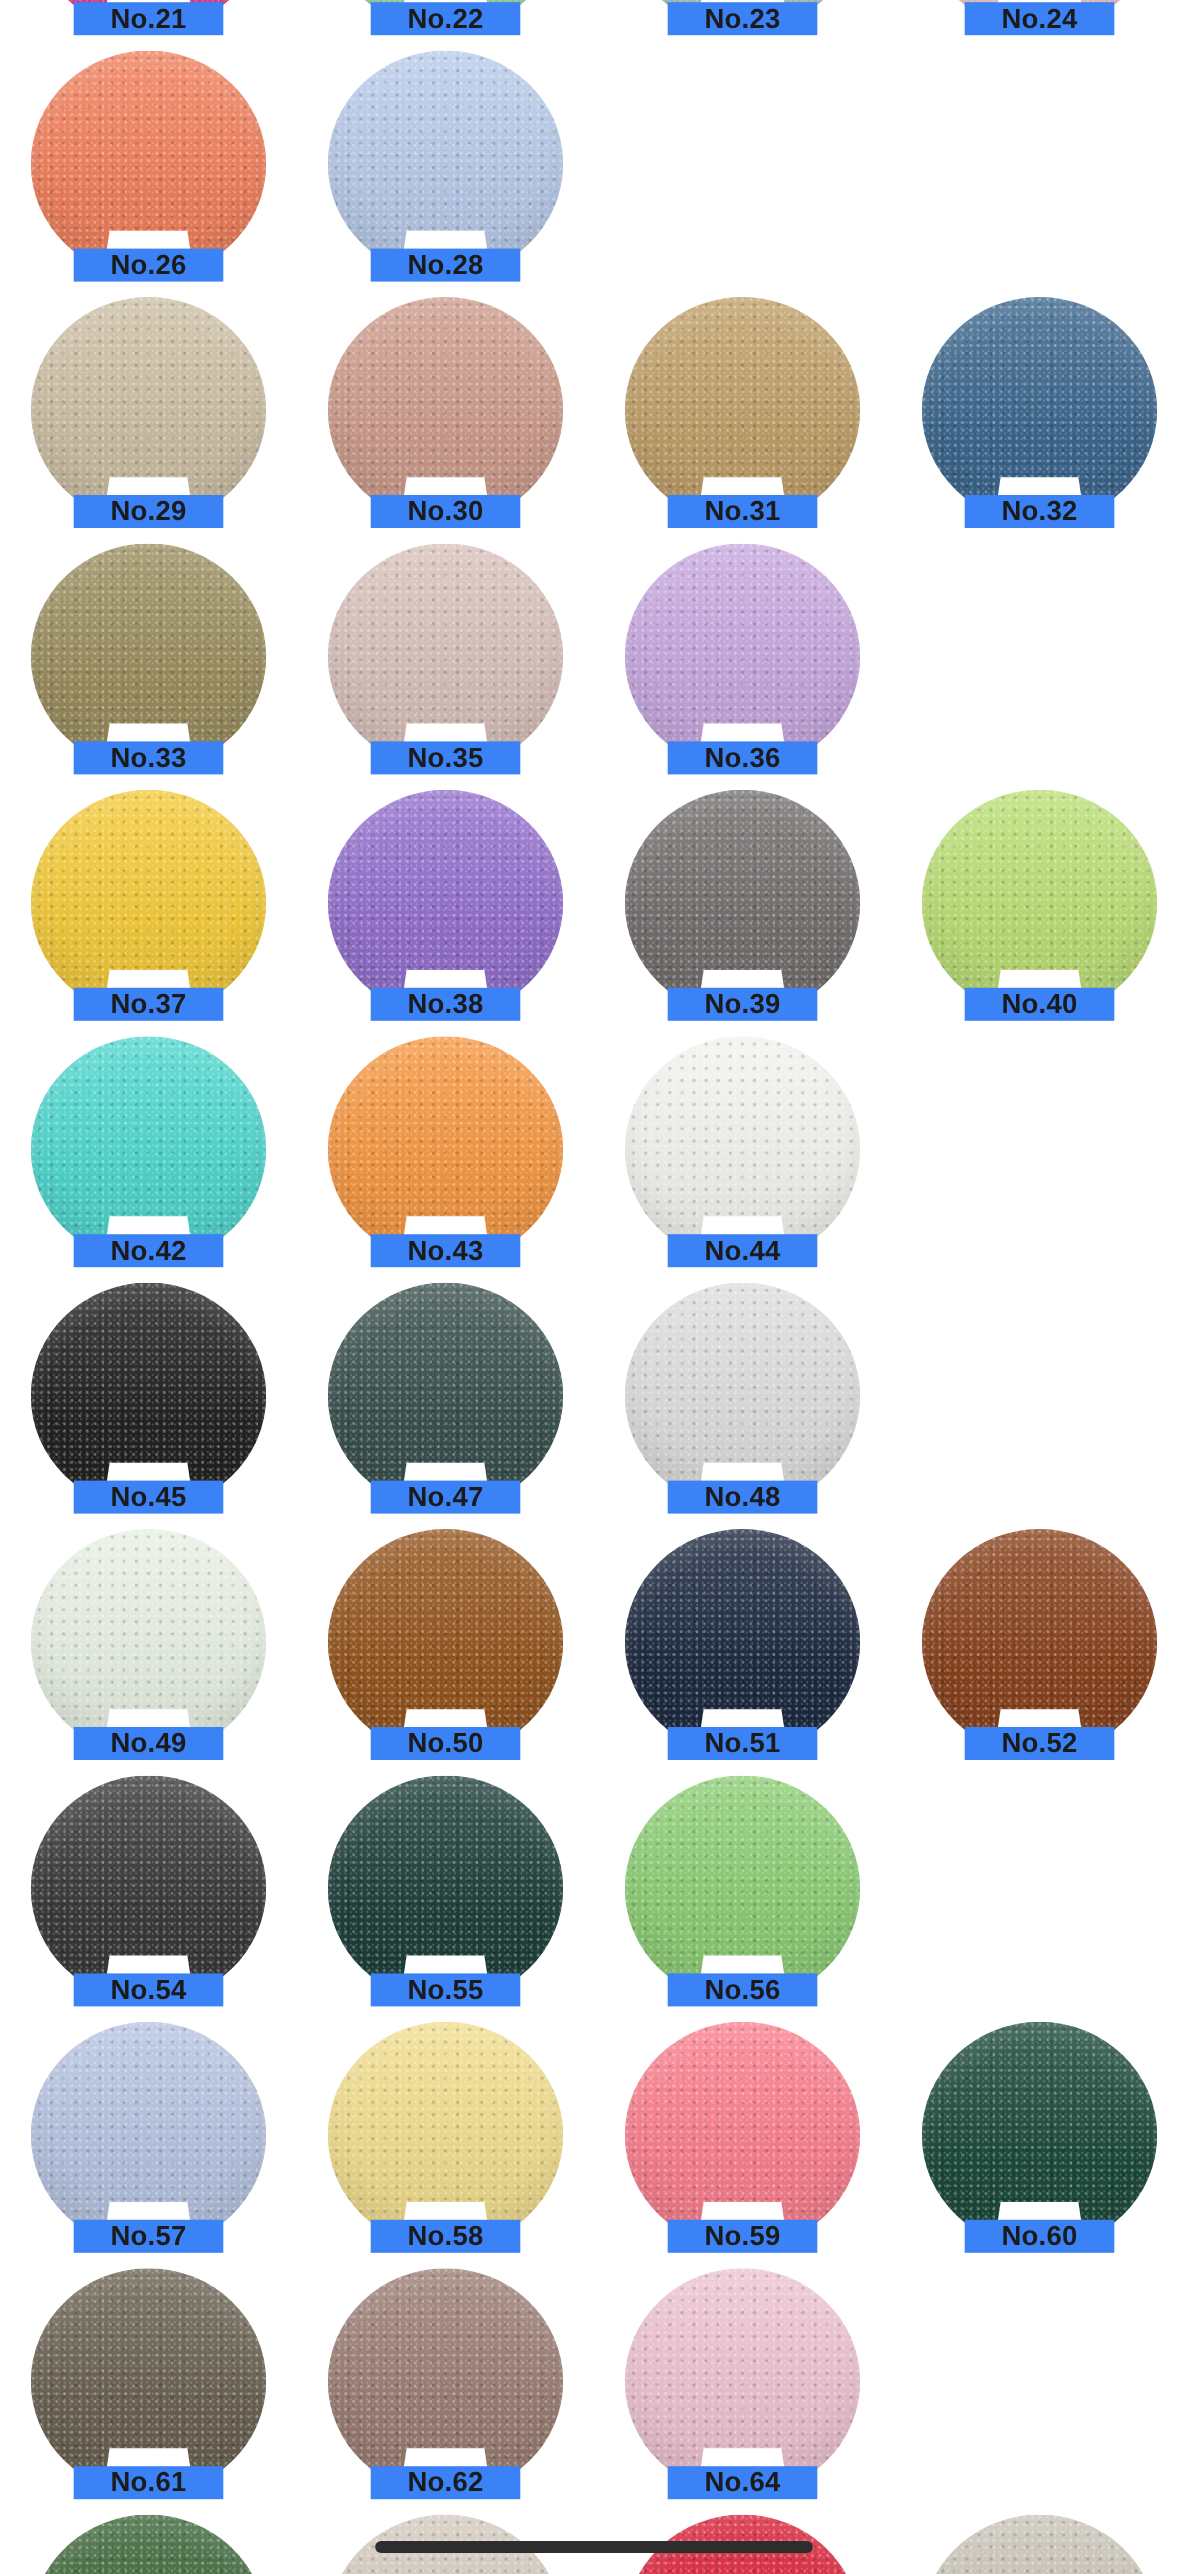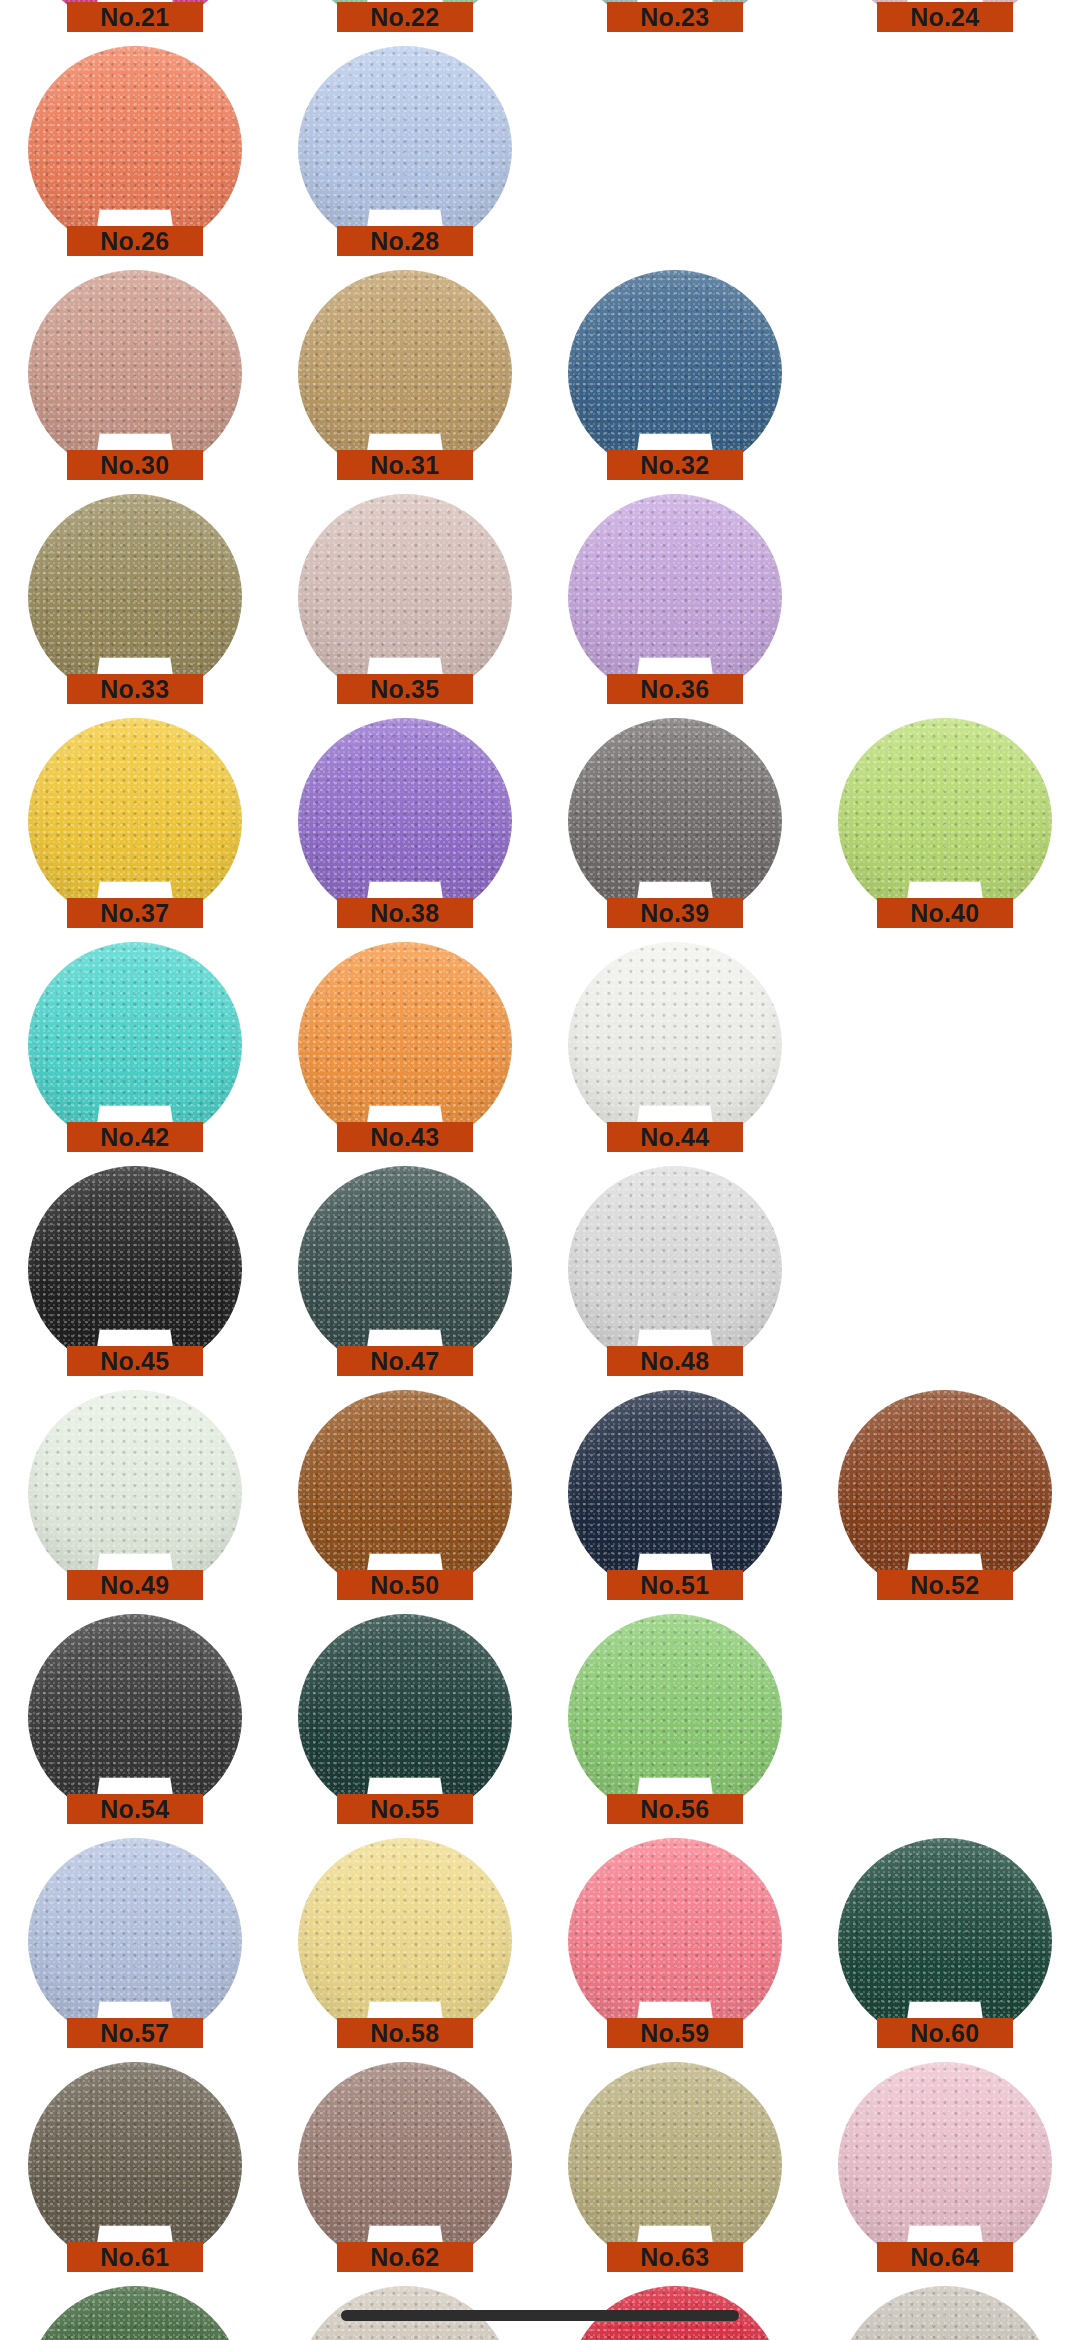--- a/index.html
+++ b/index.html
@@ -84,21 +84,21 @@
     left: 50%;
     transform: translateX(-50%);
     bottom: 6px;
     width: 136px;
     text-align: center;
     font-family: "Liberation Sans", sans-serif;
     font-size: 25px;
     font-weight: 700;
     letter-spacing: .2px;
     color: #1b1b1b;
-    background: #c2410c;
+    background: #3b82f6;
     line-height: 30px;
     white-space: nowrap;
     z-index: 3;
   }
 
   
   .home-indicator-zone {
     position: absolute;
     left: 0;
     bottom: 0;
@@ -160,20 +160,26 @@
         <div class="cell">
           <div class="swatch-wrap">
             <div class="swatch felt" style="background-color: rgb(184, 203, 235);"></div>
           </div>
           <div class="label">No.28</div>
         </div>
       </div>
       <div class="grid-row">
         <div class="cell">
           <div class="swatch-wrap">
+            <div class="swatch felt" style="background-color: rgb(205, 191, 164);"></div>
+          </div>
+          <div class="label">No.29</div>
+        </div>
+        <div class="cell">
+          <div class="swatch-wrap">
             <div class="swatch felt" style="background-color: rgb(206, 156, 140);"></div>
           </div>
           <div class="label">No.30</div>
         </div>
         <div class="cell">
           <div class="swatch-wrap">
             <div class="swatch felt" style="background-color: rgb(193, 160, 105);"></div>
           </div>
           <div class="label">No.31</div>
         </div>
@@ -347,26 +353,20 @@
           <div class="swatch-wrap">
             <div class="swatch felt" style="background-color: rgb(107, 98, 82);"></div>
           </div>
           <div class="label">No.61</div>
         </div>
         <div class="cell">
           <div class="swatch-wrap">
             <div class="swatch felt" style="background-color: rgb(156, 126, 116);"></div>
           </div>
           <div class="label">No.62</div>
-        </div>
-        <div class="cell">
-          <div class="swatch-wrap">
-            <div class="swatch felt" style="background-color: rgb(188, 178, 128);"></div>
-          </div>
-          <div class="label">No.63</div>
         </div>
         <div class="cell">
           <div class="swatch-wrap">
             <div class="swatch felt" style="background-color: rgb(238, 195, 208);"></div>
           </div>
           <div class="label">No.64</div>
         </div>
       </div>
       <div class="grid-row">
         <div class="cell">

